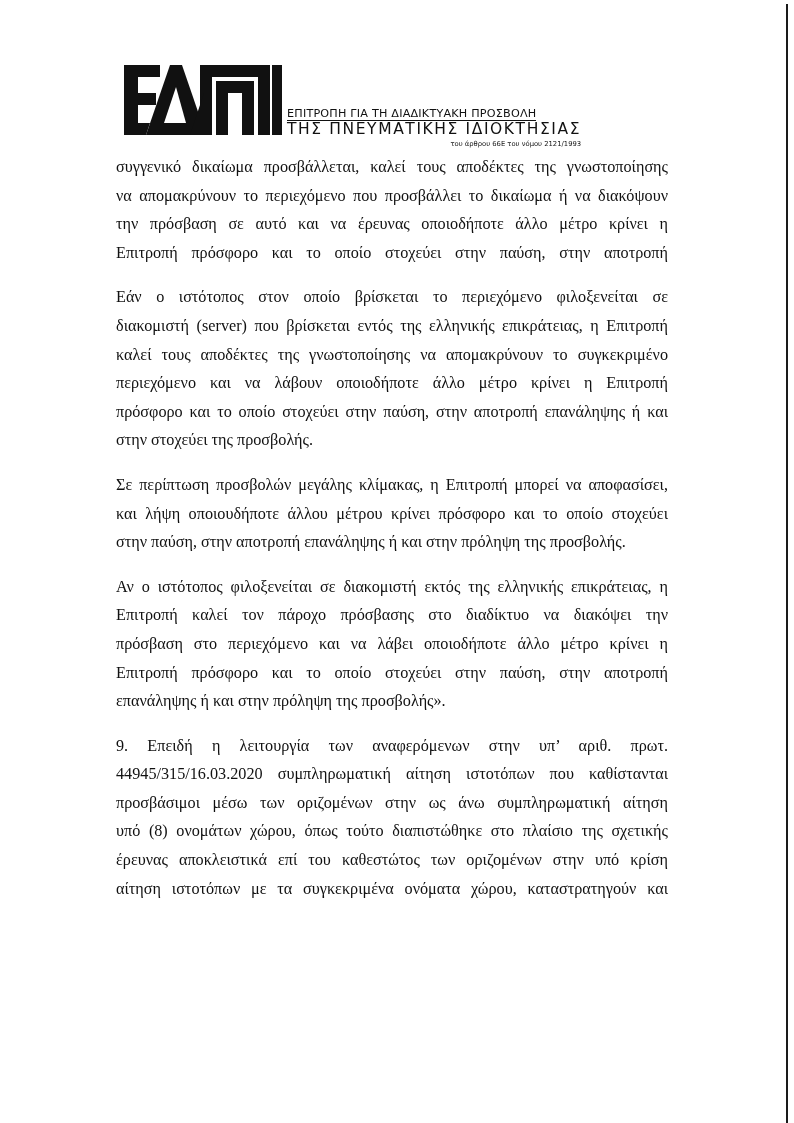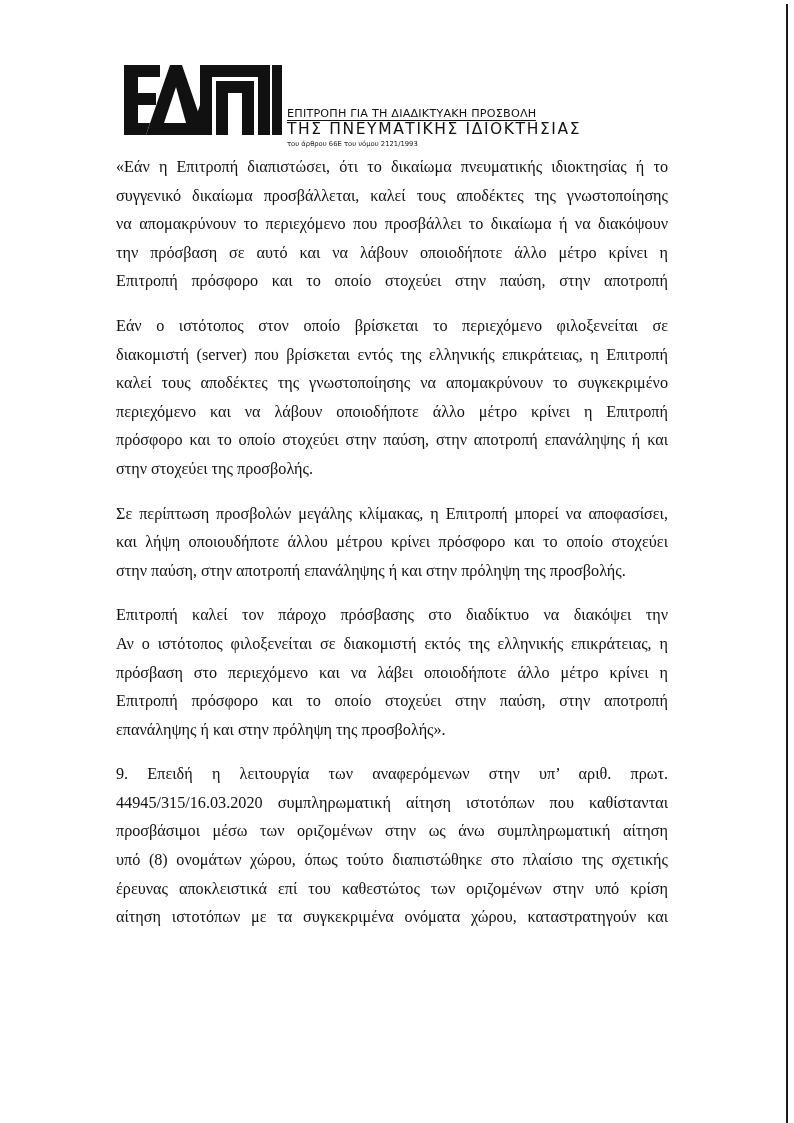--- a/index.html
+++ b/index.html
@@ -57,20 +57,21 @@
     .org-line2 {
       font-size: 15.5px;
       letter-spacing: 1.6px;
       line-height: 17px;
       margin-top: 0px;
     }
     .org-line3 {
       font-size: 6.8px;
       line-height: 10px;
       margin-top: 1px;
+      text-align: right;
     }
     
     .content {
       position: absolute;
       left: 116px;
       top: 153px;
       width: 552px;
       font-size: 16.2px;
     }
     .para {
@@ -112,42 +113,41 @@
   </svg>
   <div class="org-text">
     <div><span class="org-line1">ΕΠΙΤΡΟΠΗ ΓΙΑ ΤΗ ΔΙΑΔΙΚΤΥΑΚΗ ΠΡΟΣΒΟΛΗ</span></div>
     <div class="org-line2">ΤΗΣ ΠΝΕΥΜΑΤΙΚΗΣ ΙΔΙΟΚΤΗΣΙΑΣ</div>
     <div class="org-line3">του άρθρου 66Ε του νόμου 2121/1993</div>
   </div>
 </div>
 
 <div class="content">
   <div class="para">
-    <span class="line">«Εάν η Επιτροπή διαπιστώσει, ότι το δικαίωμα πνευματικής ιδιοκτησίας ή το</span>
     <span class="line">συγγενικό δικαίωμα προσβάλλεται, καλεί τους αποδέκτες της γνωστοποίησης</span>
     <span class="line">να απομακρύνουν το περιεχόμενο που προσβάλλει το δικαίωμα ή να διακόψουν</span>
-    <span class="line">την πρόσβαση σε αυτό και να λάβουν οποιοδήποτε άλλο μέτρο κρίνει η</span>
+    <span class="line">την πρόσβαση σε αυτό και να έρευνας οποιοδήποτε άλλο μέτρο κρίνει η</span>
     <span class="line">Επιτροπή πρόσφορο και το οποίο στοχεύει στην παύση, στην αποτροπή</span>
   </div>
   <div class="para">
     <span class="line">Εάν ο ιστότοπος στον οποίο βρίσκεται το περιεχόμενο φιλοξενείται σε</span>
     <span class="line">διακομιστή (server) που βρίσκεται εντός της ελληνικής επικράτειας, η Επιτροπή</span>
     <span class="line">καλεί τους αποδέκτες της γνωστοποίησης να απομακρύνουν το συγκεκριμένο</span>
     <span class="line">περιεχόμενο και να λάβουν οποιοδήποτε άλλο μέτρο κρίνει η Επιτροπή</span>
     <span class="line">πρόσφορο και το οποίο στοχεύει στην παύση, στην αποτροπή επανάληψης ή και</span>
     <span class="line last">στην στοχεύει της προσβολής.</span>
   </div>
   <div class="para">
     <span class="line">Σε περίπτωση προσβολών μεγάλης κλίμακας, η Επιτροπή μπορεί να αποφασίσει,</span>
     <span class="line">και λήψη οποιουδήποτε άλλου μέτρου κρίνει πρόσφορο και το οποίο στοχεύει</span>
     <span class="line last">στην παύση, στην αποτροπή επανάληψης ή και στην πρόληψη της προσβολής.</span>
   </div>
   <div class="para">
+    <span class="line">Αν ο ιστότοπος φιλοξενείται σε διακομιστή εκτός της ελληνικής επικράτειας, η</span>
     <span class="line">Επιτροπή καλεί τον πάροχο πρόσβασης στο διαδίκτυο να διακόψει την</span>
-    <span class="line">Αν ο ιστότοπος φιλοξενείται σε διακομιστή εκτός της ελληνικής επικράτειας, η</span>
     <span class="line">πρόσβαση στο περιεχόμενο και να λάβει οποιοδήποτε άλλο μέτρο κρίνει η</span>
     <span class="line">Επιτροπή πρόσφορο και το οποίο στοχεύει στην παύση, στην αποτροπή</span>
     <span class="line last">επανάληψης ή και στην πρόληψη της προσβολής».</span>
   </div>
   <div class="para">
     <span class="line">9. Επειδή η λειτουργία των αναφερόμενων στην υπ’ αριθ. πρωτ.</span>
     <span class="line">44945/315/16.03.2020 συμπληρωματική αίτηση ιστοτόπων που καθίστανται</span>
     <span class="line">προσβάσιμοι μέσω των οριζομένων στην ως άνω συμπληρωματική αίτηση</span>
     <span class="line">υπό (8) ονομάτων χώρου, όπως τούτο διαπιστώθηκε στο πλαίσιο της σχετικής</span>
     <span class="line">έρευνας αποκλειστικά επί του καθεστώτος των οριζομένων στην υπό κρίση</span>

